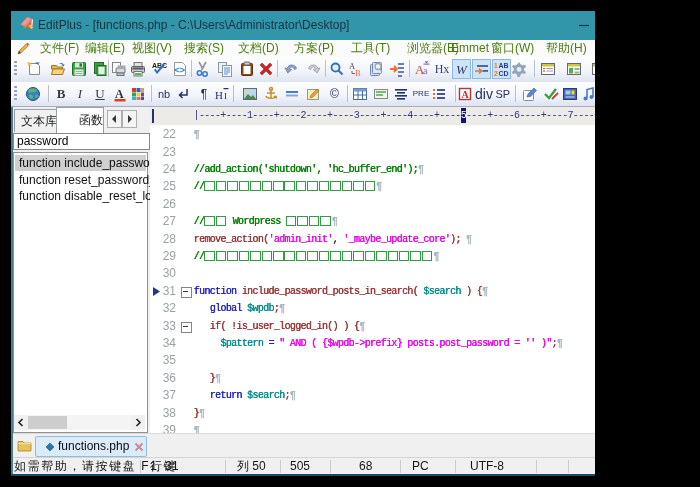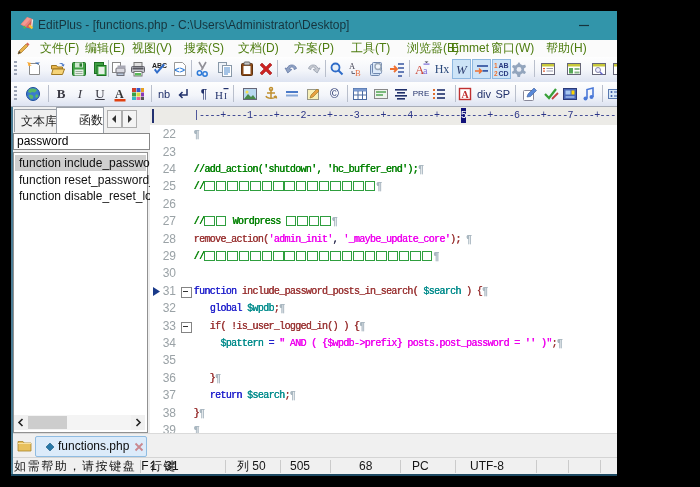--- a/index.html
+++ b/index.html
@@ -1,17 +1,17 @@
 <!DOCTYPE html>
 <html><head><meta charset="utf-8">
 <style>
 html,body{margin:0;padding:0;}
 body{width:700px;height:487px;background:#000;position:relative;overflow:hidden;
   font-family:"Liberation Sans",sans-serif;}
-#win{position:absolute;left:11px;top:11px;width:606px;height:465px;background:#f0f0f0;overflow:hidden;}
+#win{position:absolute;left:11px;top:11px;width:537px;height:465px;background:#f0f0f0;overflow:hidden;padding-left:47px;}
 
 #title{position:absolute;left:0;top:0;width:678px;height:29px;background:#3295aa;}
 #title .txt{position:absolute;left:27px;top:0;line-height:29px;font-size:12px;color:#16343d;}
 .cap{position:absolute;top:0;height:29px;width:42px;}
 #menubar{position:absolute;left:0;top:29px;width:678px;height:17px;background:#fbfbfb;}
 .mi{position:absolute;top:0;height:17px;line-height:17px;font-size:12px;color:#4d7c0f;}
 .mdib{position:absolute;top:1px;width:17px;height:14px;background:#f4f4f4;border:1px solid #e0e0e0;}
 #tb1{position:absolute;left:0;top:46px;width:678px;height:25px;
   background:linear-gradient(#fefefe,#f3f5fa 55%,#dde3f1);border-bottom:1px solid #c9cedb;}
 #tb2{position:absolute;left:0;top:71px;width:678px;height:24px;
@@ -455,21 +455,21 @@
           </g>
         </svg>
       </span>
 <span class="sep" style="left:444px"></span>
 <span class="ic" style="left:446px">
         <svg width="16" height="16" viewBox="0 0 16 16">
           <rect x="2.5" y="2.5" width="11" height="11" fill="#fff" stroke="#c03030" stroke-width="1.4"></rect>
           <text x="4.5" y="12" font-size="10" font-weight="bold" fill="#c03030" font-family="Liberation Serif">A</text>
         </svg>
       </span>
-<span class="ictxt" style="left:463.5px;width:19px;font-size:11px;color:#20306a">div</span>
+<span class="ictxt" style="left:463.5px;width:19px;font-size:14px;color:#20306a">div</span>
 <span class="ictxtx" style="position:absolute;top:3px;height:18px;line-height:18px;font-size:11px;color:#20306a;left:484.5px">SP</span>
 <span class="sep" style="left:504px"></span>
 <span class="ic" style="left:511px">
         <svg width="16" height="16" viewBox="0 0 16 16">
           <rect x="1.5" y="4.5" width="10" height="10" rx="1" fill="#fff" stroke="#889"></rect>
           <path d="M5 11 L6 8 L12 2 L14.5 4.5 L8.5 10.5z" fill="#5888d8" stroke="#3a5a9a" stroke-width="0.6"></path>
         </svg>
       </span>
 <span class="ic" style="left:532px">
         <svg width="16" height="16" viewBox="0 0 16 16">

